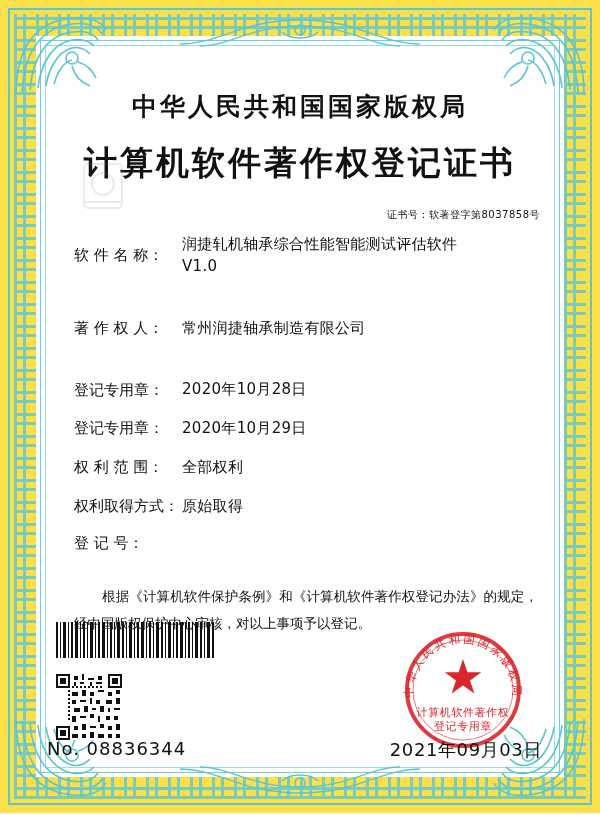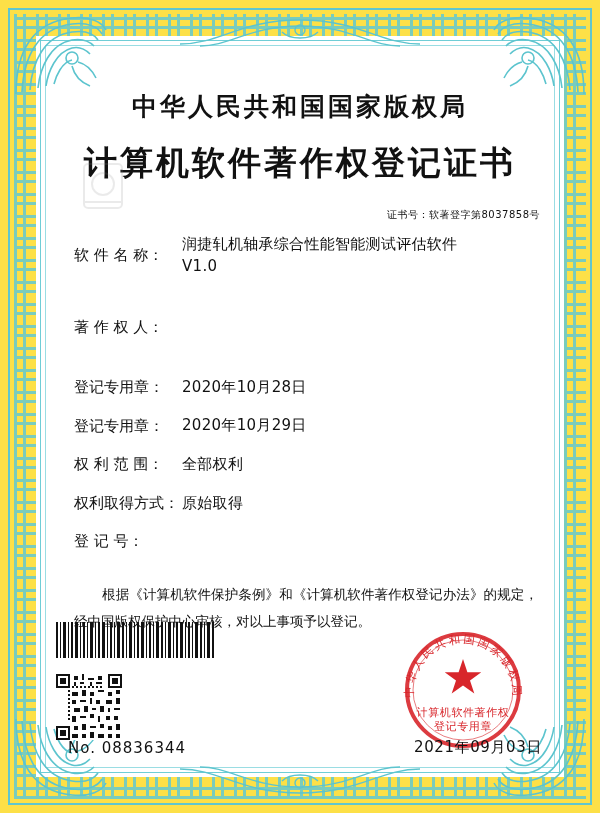--- a/index.html
+++ b/index.html
@@ -206,29 +206,28 @@
     position: absolute;
     right: 62px;
     top: 615px;
     width: 150px;
     height: 150px;
   }
 
   
   .footer {
     position: absolute;
-    left: 68px;
+    left: 47px;
     right: 58px;
     top: 738px;
     display: flex;
     justify-content: space-between;
-    font-size: 15px;
+    font-size: 18px;
     color: #111;
     letter-spacing: 0.6px;
-    align-items: center;
   }
   .footer .docno { letter-spacing: 1px; }
 </style>
 </head>
 <body>
 
 <div class="certificate">
 
   <div class="border-outer"></div>
   <div class="border-key"></div>
@@ -328,20 +327,21 @@
     <div class="fields">
 
       <div class="field-row">
         <div class="field-label">软 件 名 称：</div>
         <div class="field-value" style="white-space: pre-line;">润捷轧机轴承综合性能智能测试评估软件
 V1.0</div>
       </div>
 
       <div class="field-row gap-big">
         <div class="field-label">著 作 权 人：</div>
+        <div class="field-value">常州润捷轴承制造有限公司</div>
       </div>
 
       <div class="field-row gap-big">
         <div class="field-label">登记专用章：</div>
         <div class="field-value">2020年10月28日</div>
       </div>
 
       <div class="field-row">
         <div class="field-label">登记专用章：</div>
         <div class="field-value">2020年10月29日</div>

